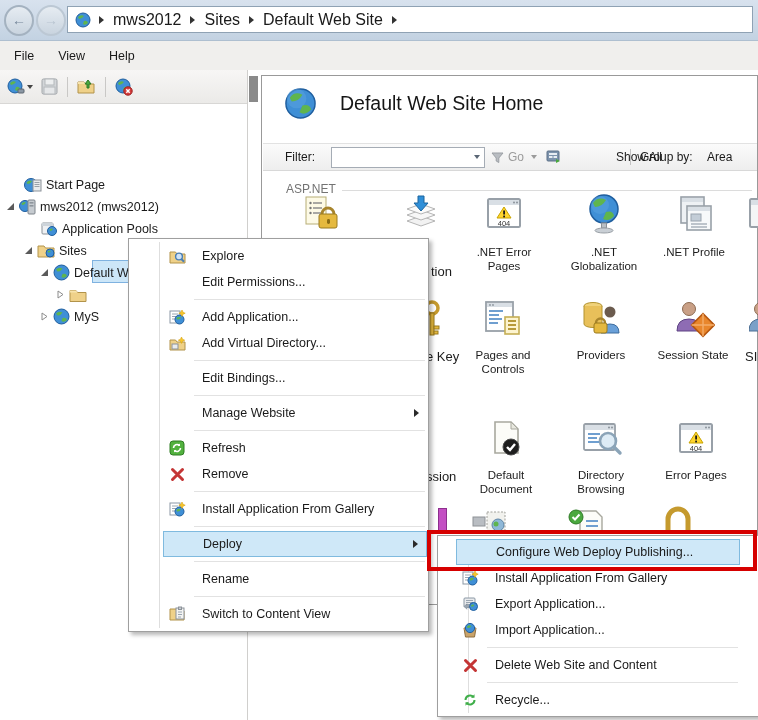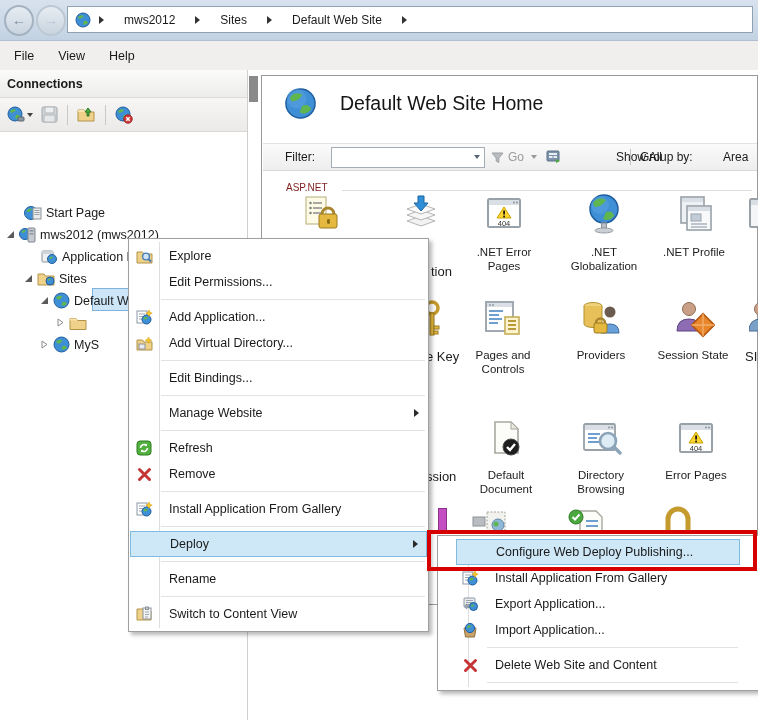--- a/index.html
+++ b/index.html
@@ -9,21 +9,21 @@
   .topbar{position:absolute;left:0;top:0;width:758px;height:40px;
           background:linear-gradient(#d8e2ee,#c3d2e2);border-bottom:1px solid #aebfd0;}
   .navwrap{position:absolute;left:4px;top:4px;width:62px;height:32px;display:flex;align-items:center;gap:2px;}
   .navbtn{width:27px;height:27px;border-radius:50%;border:2px solid #a4b2c0;
           background:linear-gradient(#e6ecf2,#c9d4df);display:flex;align-items:center;justify-content:center;
           font-size:14px;font-weight:bold;}
   .navbtn.back{color:#76879a;}
   .navbtn.fwd{color:#b9c5d1;border-color:#bcc8d4;}
   .addrbar{position:absolute;left:67px;top:6px;width:686px;height:27px;background:#fff;
            border:1px solid #8fa2b4;display:flex;align-items:center;padding-left:7px;box-sizing:border-box;}
-  .crumb{display:flex;align-items:center;gap:20px;font-size:12px;}
+  .crumb{display:flex;align-items:center;gap:9px;font-size:16px;}
   .tri-r{width:0;height:0;border-left:5px solid #333;border-top:4px solid transparent;border-bottom:4px solid transparent;}
   
   .menubar{position:absolute;left:0;top:41px;width:758px;height:29px;background:#f0efed;
            display:flex;align-items:center;font-size:12.5px;}
   .menubar .mb{padding:4px 10px;margin-left:4px;}
   
   .leftpanel{position:absolute;left:0;top:70px;width:247px;bottom:0;background:#fff;border-right:1px solid #d0cfcd;}
   .connhdr{height:27px;background:linear-gradient(#fbfbfa,#ececea);border-bottom:1px solid #dcdbd9;
            display:flex;align-items:center;font-weight:bold;font-size:12.5px;padding-left:7px;}
   .conntb{height:33px;background:linear-gradient(#f7f6f5,#ebeae8);border-bottom:1px solid #d8d7d5;
@@ -43,38 +43,38 @@
   .mtitle{position:absolute;left:78px;top:16px;font-size:19.5px;color:#151515;}
   .mglobe{position:absolute;left:22px;top:11px;}
   .filterbar{position:absolute;left:1px;top:67px;width:494px;height:26px;
              background:linear-gradient(#fbfbfb,#eeeeee);border-top:1px solid #e2e2e2;border-bottom:1px solid #d8d8d8;}
   .filterbar .fi{position:absolute;top:0;height:26px;display:flex;align-items:center;font-size:12px;}
   .combo{position:absolute;left:68px;top:3px;width:152px;height:19px;background:#fff;border:1px solid #a5acb5;}
   .combo .arr{position:absolute;right:4px;top:7px;width:0;height:0;border-top:4px solid #5a6675;
               border-left:3.5px solid transparent;border-right:3.5px solid transparent;}
   .vsep{width:1px;height:16px;background:#c3c3c3;}
   .dis{color:#9b9b9b;}
-  .secthdr{position:absolute;left:24px;top:106px;font-size:10px;color:#7f1d1d;text-align:center;}
+  .secthdr{position:absolute;left:24px;top:106px;font-size:12px;color:#737373;text-align:center;}
   .sectline{position:absolute;left:80px;top:114px;right:5px;height:1px;background:#dcdcdc;}
   .feat-ic{position:absolute;}
   .feat-lb{position:absolute;width:84px;text-align:center;font-size:11.5px;line-height:1.2;color:#1c1c1c;}
   .frag{position:absolute;font-size:13px;color:#1c1c1c;white-space:nowrap;}
   
   .cmenu{position:absolute;background:#fff;border:1px solid #9f9f9f;box-shadow:3px 3px 4px rgba(0,0,0,.28);
          z-index:50;padding:4px 0;box-sizing:border-box;}
   .cmenu .gutter{position:absolute;left:30px;top:3px;bottom:3px;width:1px;background:#dedede;}
   .mi{height:26px;display:flex;align-items:center;font-size:12.5px;position:relative;}
   .mi .ic{width:30px;flex:none;display:flex;justify-content:center;align-items:center;}
   .mi .lbl{padding-left:10px;position:relative;z-index:1;}
   .mi .sub{margin-left:auto;margin-right:9px;width:0;height:0;
            border-left:5px solid #2a2a2a;border-top:4px solid transparent;border-bottom:4px solid transparent;}
   .mi.hl{background:#cfe8f8;box-shadow:inset 0 0 0 1px #7fbadf;margin:0 1px;}
   .msep{height:9px;position:relative;}
   .msep::after{content:"";position:absolute;left:32px;right:3px;top:4px;height:1px;background:#e2e2e2;}
-  #ctxmenu{left:128px;top:238px;width:301px;}
+  #ctxmenu{left:128px;top:238px;width:301px;padding-left:33px;}
   #submenu{left:437px;top:535px;width:322px;padding:3px 17px;z-index:55;}
   #redbox{position:absolute;left:427px;top:530px;width:330px;height:41px;border:4px solid #d60000;
           z-index:60;pointer-events:none;box-sizing:border-box;}
   svg{display:block;}
 </style>
 </head>
 <body>
 
 <div id="app">
 
@@ -103,21 +103,20 @@
     </div>
   </div>
 
   <div class="menubar">
     <span class="mb">File</span>
     <span class="mb">View</span>
     <span class="mb">Help</span>
   </div>
 
   <div class="leftpanel">
-    <div class="connhdr">Connections</div>
     <div class="conntb">
       <span class="tbbtn">
         <svg width="18" height="18" viewBox="0 0 18 18">
             <circle cx="8" cy="8" r="7" fill="#3f8fd6" stroke="#1f5e9e"></circle>
             <path d="M3 5 Q6 2 9 4 Q7 7 4 7 Z" fill="#5fb54e"></path>
             <path d="M9 9 Q12 8 13 11 Q10 14 8 12 Z" fill="#5fb54e"></path>
             <rect x="11" y="11" width="6" height="4" rx="1" fill="#8a97a4" stroke="#5c6670"></rect>
           </svg>
         <span style="width:0;height:0;border-top:4px solid #444;border-left:3.5px solid transparent;border-right:3.5px solid transparent;"></span>
       </span>
@@ -267,21 +266,21 @@
             <rect x="3" y="6" width="3.5" height="2" fill="#e8edf2"></rect>
             <rect x="7.5" y="6" width="3.5" height="2" fill="#e8edf2"></rect>
             <path d="M10 9 l4 2-4 2 Z" fill="#4aa83e"></path>
           </svg>
       </span>
       <span class="fi" style="left:316px;margin-left:37px;">Show All</span>
       <span class="fi" style="left:367px;">
           <span class="vsep"></span>
         </span>
       <span class="fi" style="left:377px;">Group by:</span>
-      <span class="fi" style="left:460px;text-align:right;">Area</span>
+      <span class="fi" style="left:444px;text-align:right;">Area</span>
     </div>
 
     <div class="secthdr">ASP.NET</div>
     <div class="sectline"></div>
 
     <span class="feat-ic" style="left:39px;top:118px;">
       <svg width="40" height="42" viewBox="0 0 40 42">
           <rect x="5" y="3" width="20" height="27" fill="#fdfae6" stroke="#b7ae76"></rect>
           <circle cx="9.5" cy="9" r="1.2" fill="#777"></circle>
           <circle cx="9.5" cy="14" r="1.2" fill="#777"></circle>
@@ -612,17 +611,28 @@
     <div class="msep"></div>
     <div class="mi">
       <span class="ic">
         <svg width="15" height="15" viewBox="0 0 15 15">
             <path d="M2.5 2.5 L12.5 12.5 M12.5 2.5 L2.5 12.5" stroke="#c43535" stroke-width="3" stroke-linecap="round"></path>
           </svg>
       </span>
         <span class="lbl">Delete Web Site and Content</span>
     </div>
     <div class="msep"></div>
+    <div class="mi">
+      <span class="ic">
+        <svg width="16" height="16" viewBox="0 0 16 16">
+            <path d="M3.5 8 a4.5 4.5 0 0 1 8-2.8" fill="none" stroke="#3fae49" stroke-width="2"></path>
+            <path d="M12.5 2.2 v3.6 h-3.6 Z" fill="#3fae49"></path>
+            <path d="M12.5 8 a4.5 4.5 0 0 1 -8 2.8" fill="none" stroke="#3fae49" stroke-width="2"></path>
+            <path d="M3.5 13.8 v-3.6 h3.6 Z" fill="#3fae49"></path>
+          </svg>
+      </span>
+        <span class="lbl">Recycle...</span>
+    </div>
   </div>
 
   <div id="redbox"></div>
 
 </div>
 
 </body></html>

